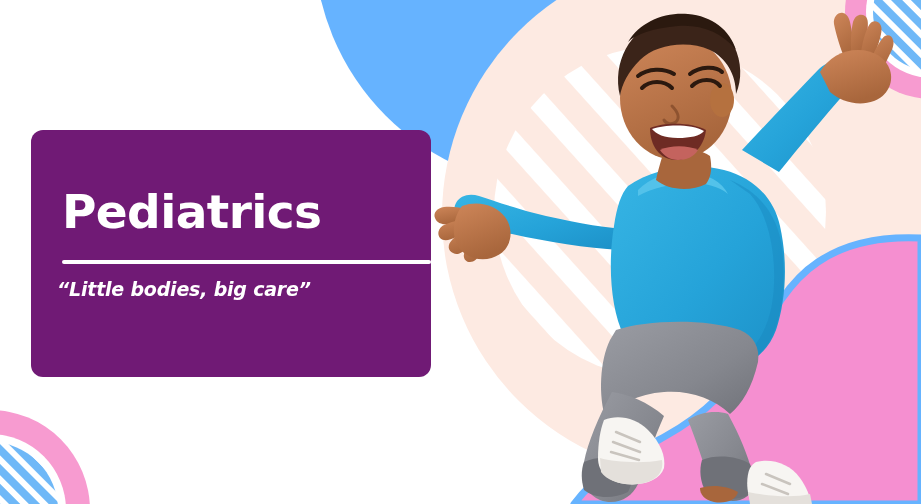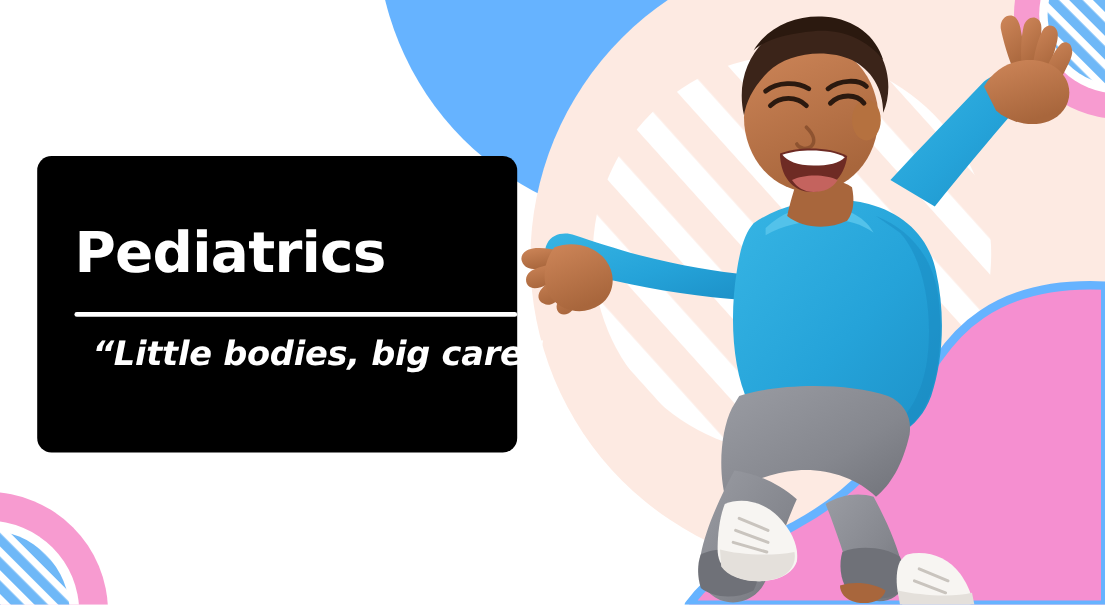--- a/index.html
+++ b/index.html
@@ -37,21 +37,21 @@
     pointer-events: none;
   }
 
   
   .info-card {
     position: absolute;
     left: 31px;
     top: 130px;
     width: 400px;
     height: 247px;
-    background: #000000;
+    background: #701a75;
     border-radius: 12px;
     box-sizing: border-box;
     z-index: 40;
     padding-left: 28px;
   }
 
   .card-title {
     position: absolute;
     left: 31px;
     top: 58px;
@@ -70,26 +70,26 @@
     left: 31px;
     top: 130px;
     width: 369px;
     height: 4px;
     background: #ffffff;
     border-radius: 2px;
   }
 
   .card-subtitle {
     position: absolute;
-    left: 46px;
+    left: 26px;
     top: 148px;
     margin: 0;
     color: #ffffff;
     font-family: "DejaVu Sans", "Liberation Sans", sans-serif;
-    font-size: 28px;
+    font-size: 19px;
     font-weight: 700;
     font-style: italic;
     letter-spacing: -0.2px;
     line-height: 1.2;
     white-space: nowrap;
   }
 </style>
 </head>
 <body>
 

